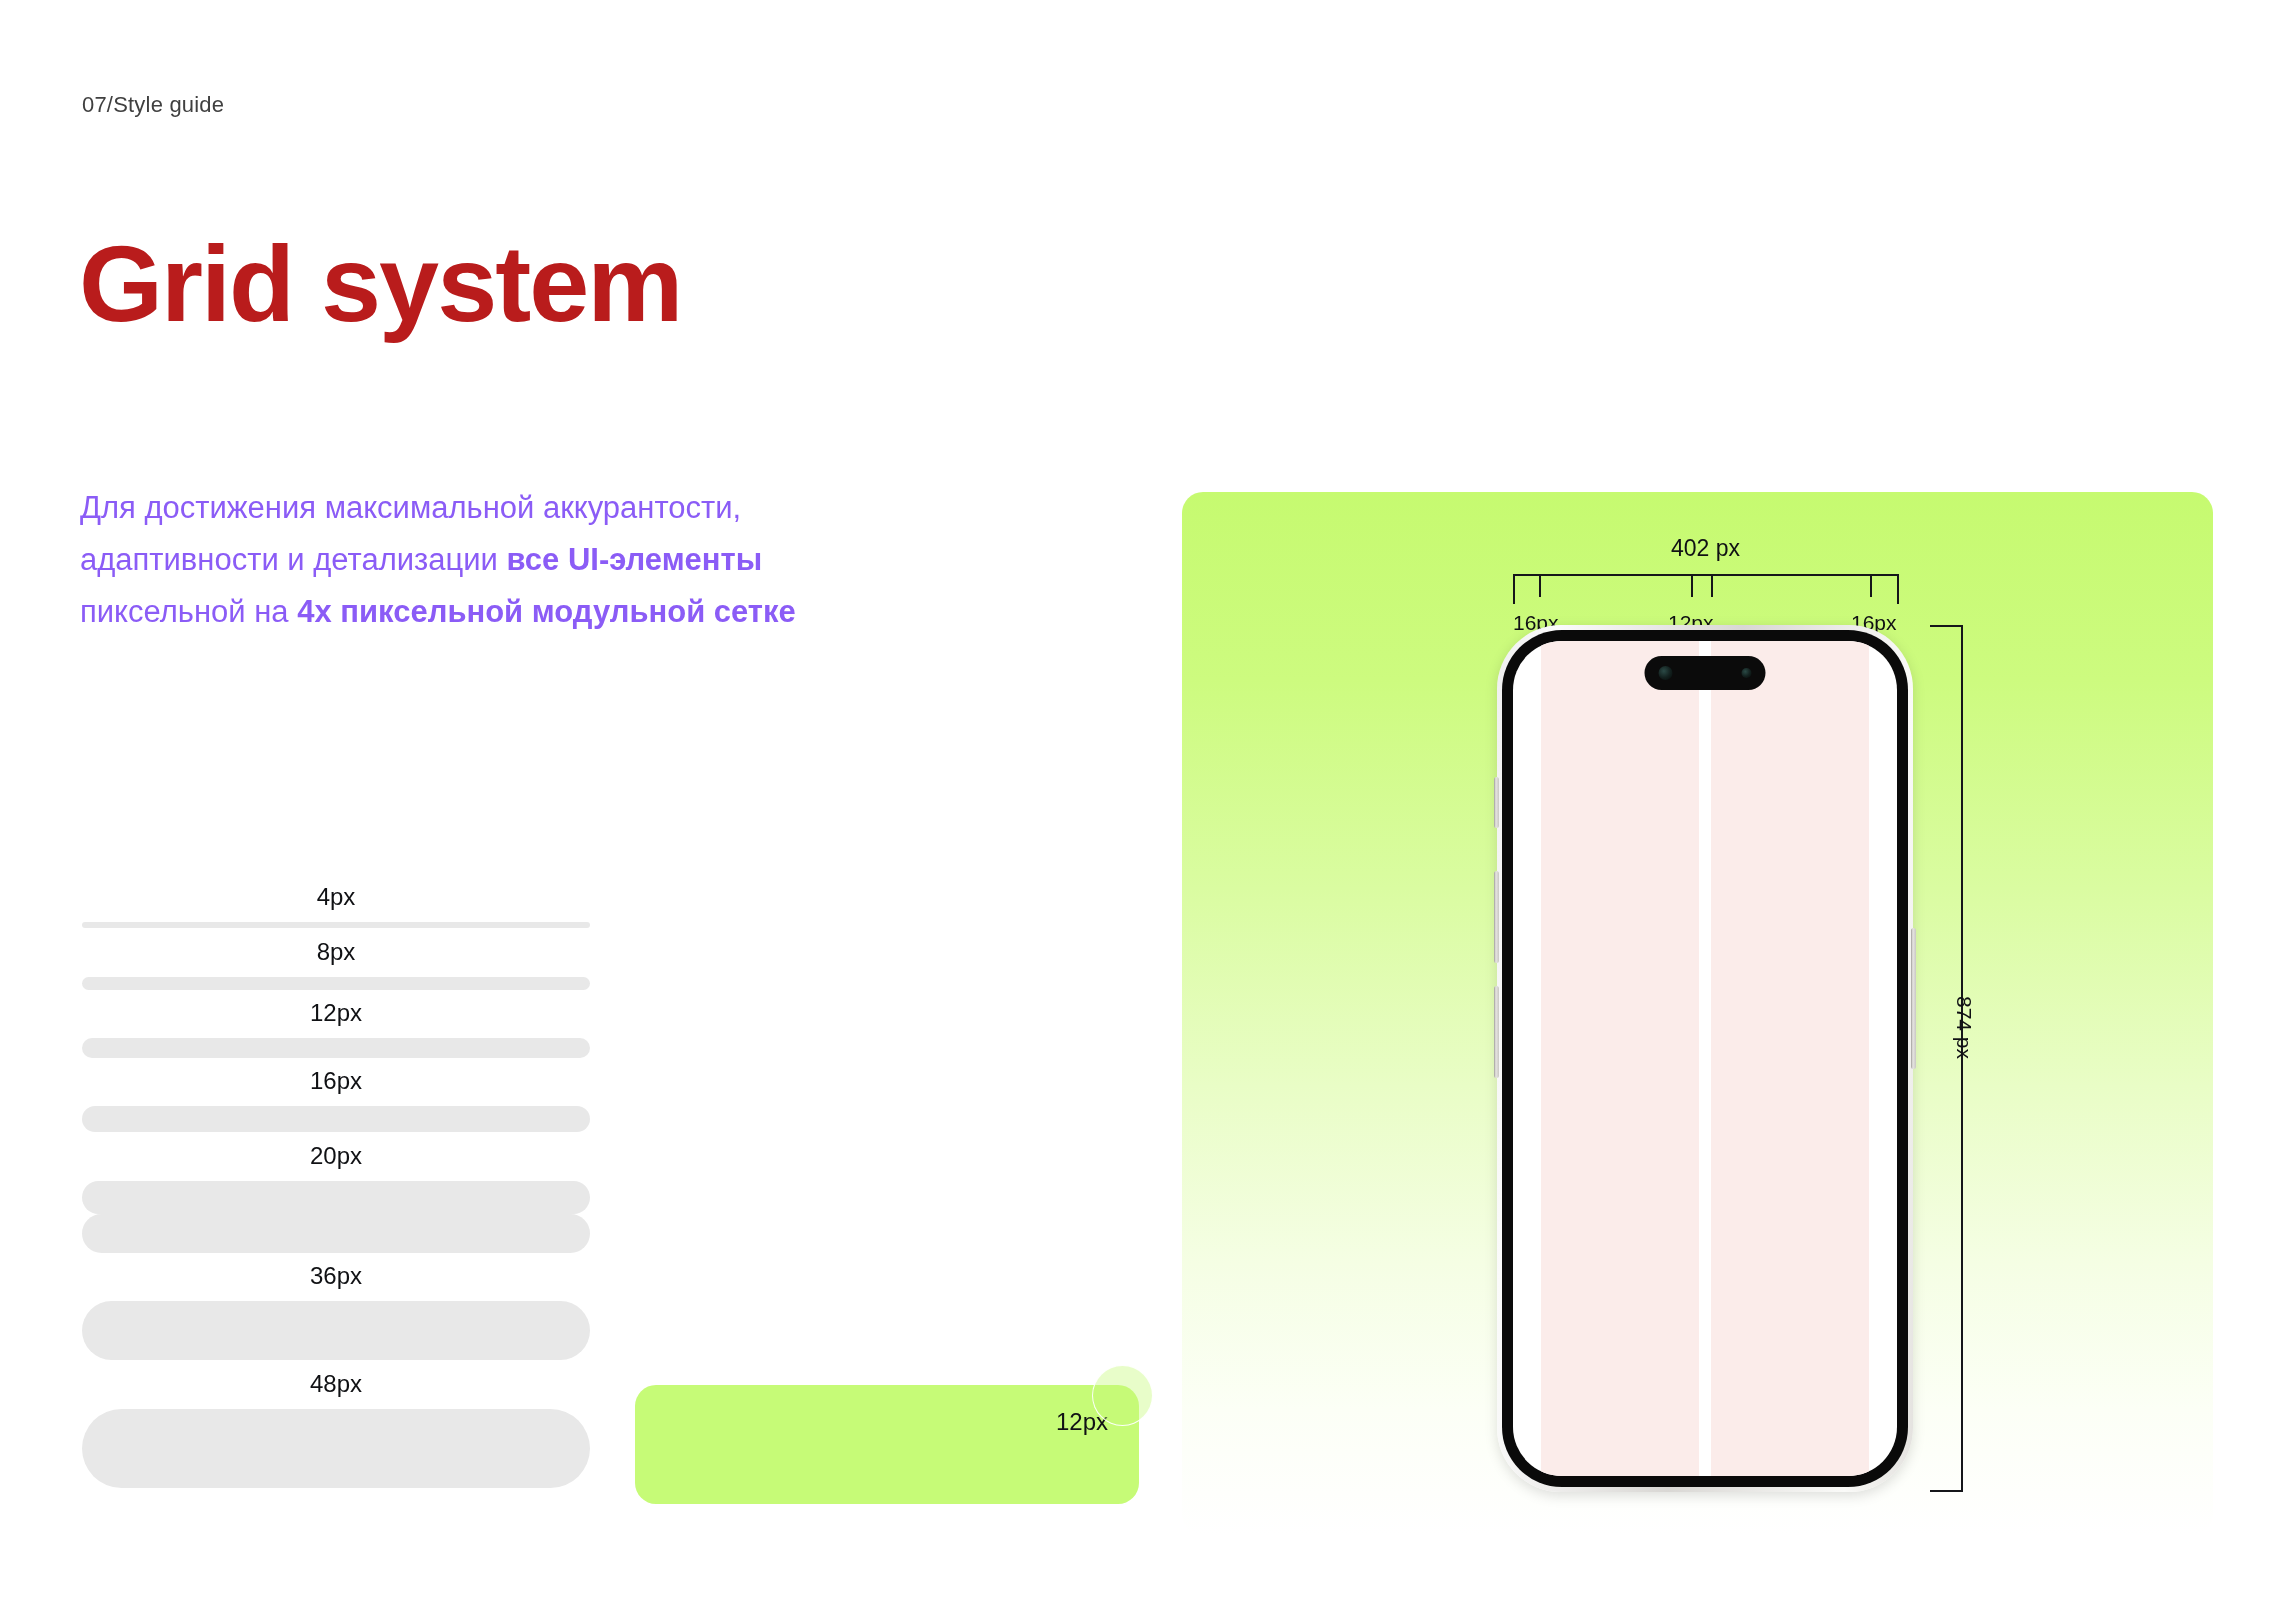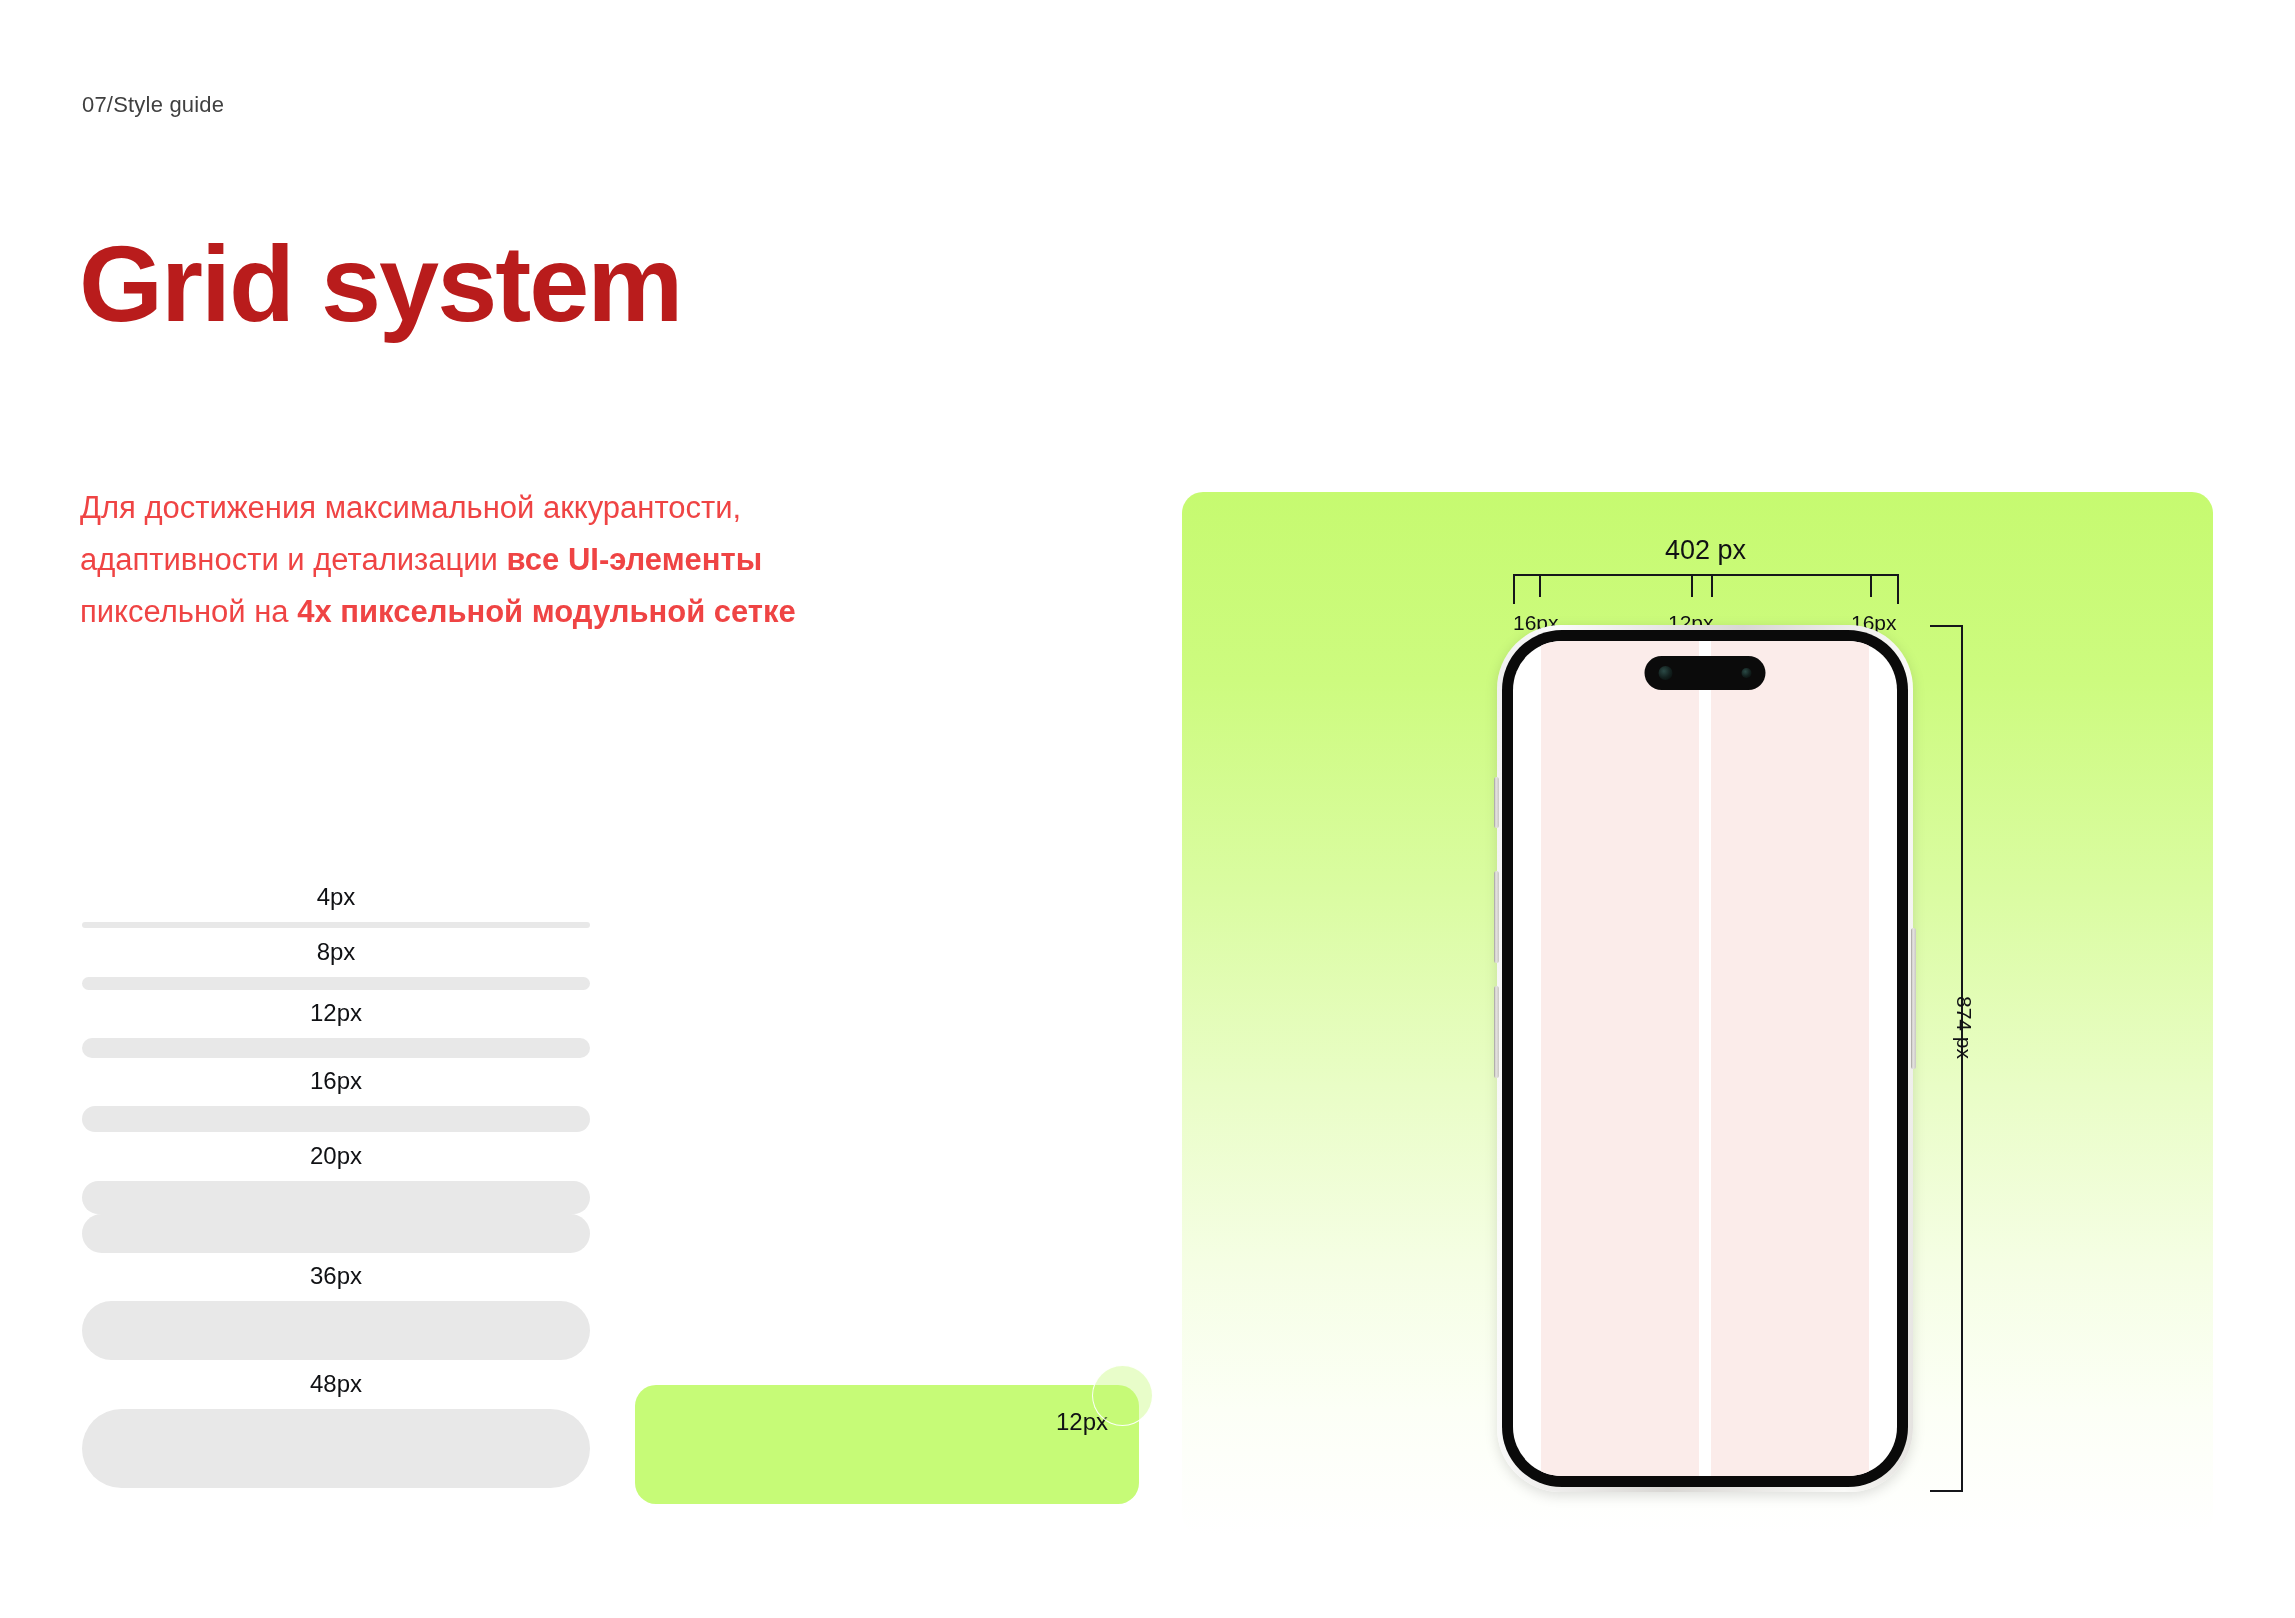--- a/index.html
+++ b/index.html
@@ -43,21 +43,21 @@
   }
 
   
   .intro {
     position: absolute;
     left: 80px;
     top: 482px;
     width: 910px;
     font-size: 31px;
     line-height: 52px;
-    color: #ef4444;
+    color: #8b5cf6;
     font-weight: 400;
   }
   .intro b { font-weight: 700; }
 
   
   .scale {
     position: absolute;
     left: 82px;
     top: 873px;
     width: 508px;
@@ -146,21 +146,21 @@
     top: 0;
     width: 1.6px;
     background: #15161A;
   }
   .ruler-total-label {
     position: absolute;
     left: 1513px;
     top: 535px;
     width: 385px;
     text-align: center;
-    font-size: 27px;
+    font-size: 23px;
     color: #101114;
   }
   .seg-label {
     position: absolute;
     top: 611px;
     font-size: 21px;
     color: #101114;
     white-space: nowrap;
   }
 

